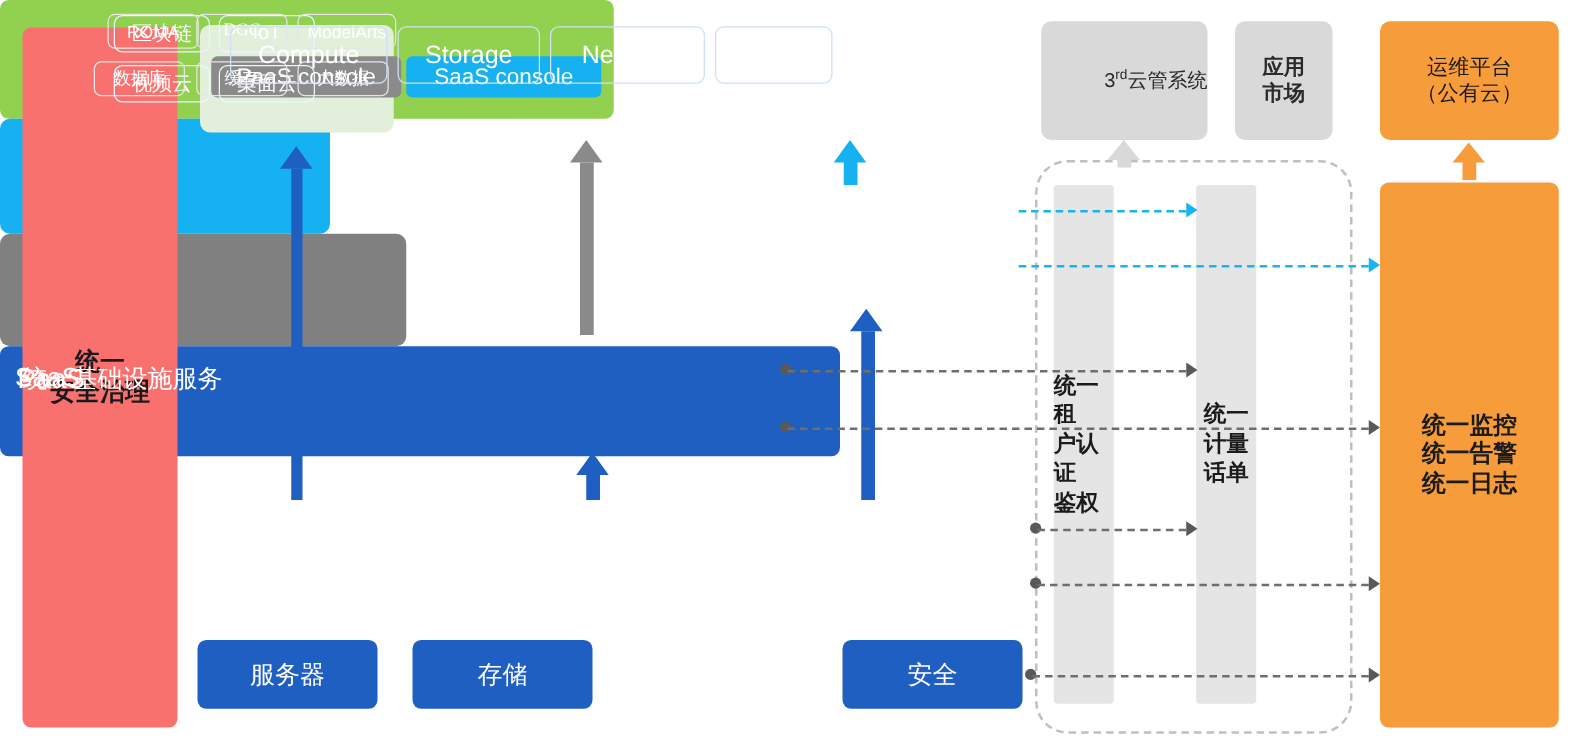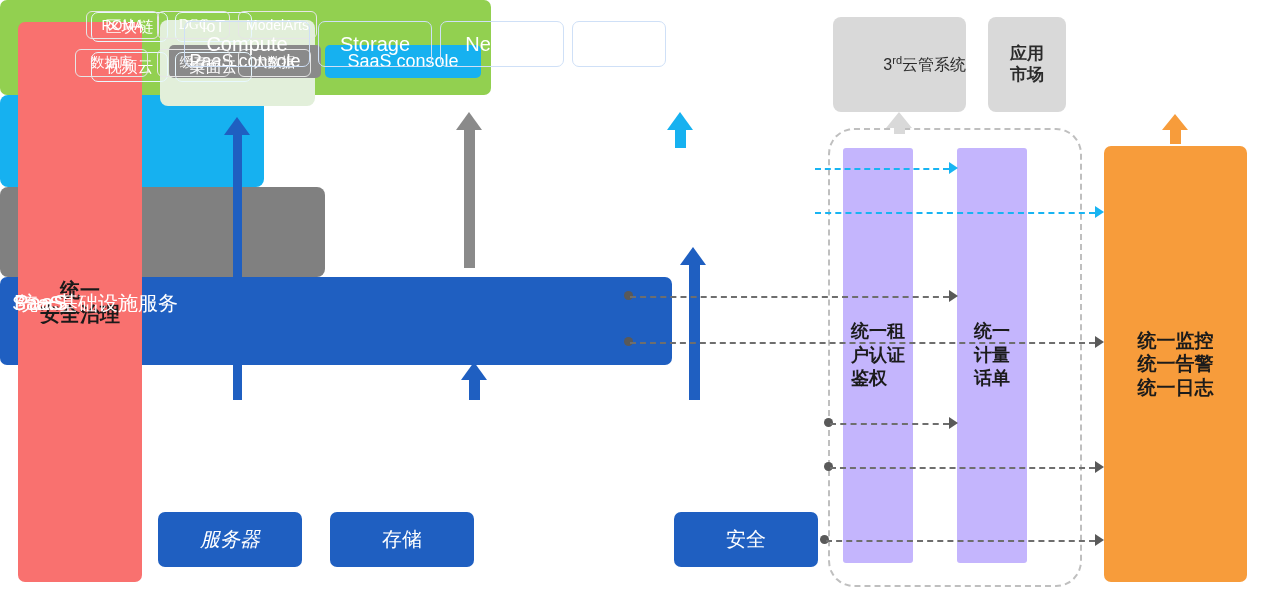--- a/index.html
+++ b/index.html
@@ -75,29 +75,29 @@
               border-radius:7px;color:#fff;font-size:20px;display:flex;
               align-items:center;justify-content:center;}
   #infra-compute{left:184px;width:124px;}
   #infra-storage{left:318px;width:112px;}
   #infra-network{left:440px;width:122px;}
   #infra-cce{left:572px;width:92px;}
 
   
   .hw{position:absolute;top:512px;height:55px;background:#1f5fc1;border-radius:7px;
       color:#fff;font-size:20px;display:flex;align-items:center;justify-content:center;}
-  #hw-server{left:158px;width:144px;font-style:italic;}
+  #hw-server{left:158px;width:144px;}
   #hw-storage{left:330px;width:144px;}
   #hw-network{left:502px;width:144px;}
   #hw-security{left:674px;width:144px;}
 
   
   #enclosure{position:absolute;left:828px;top:128px;width:250px;height:455px;
              border:2.2px dashed #bfbfbf;border-radius:26px;}
-  .gcol{position:absolute;background:#c4b5fd;border-radius:3px;width:70px;top:148px;
+  .gcol{position:absolute;background:#e5e5e5;border-radius:3px;width:48px;top:148px;
         height:415px;color:#1b1b1b;font-size:18px;font-weight:600;line-height:1.3;
         display:flex;align-items:center;justify-content:center;}
   #col-auth{left:843px;}
   #col-billing{left:957px;}
 
   
   .shaft{position:absolute;}
   .head{position:absolute;width:0;height:0;}
 
   .head-up{border-left:13px solid transparent;border-right:13px solid transparent;}
@@ -152,20 +152,26 @@
     <span><span>3</span><sup style="font-size:11px">rd</sup><span>云管系统</span></span>
   </div>
 
   <div class="box" id="app-market">
     <div>
       <div>应用</div>
       <div>市场</div>
     </div>
   </div>
 
+  <div class="box" id="ops-top">
+    <div>
+      <div>运维平台</div>
+      <div>（公有云）</div>
+    </div>
+  </div>
 
   <div class="box" id="ops-panel">
     <div>
       <div>统一监控</div>
       <div>统一告警</div>
       <div>统一日志</div>
     </div>
   </div>
 
   <div id="saas">

